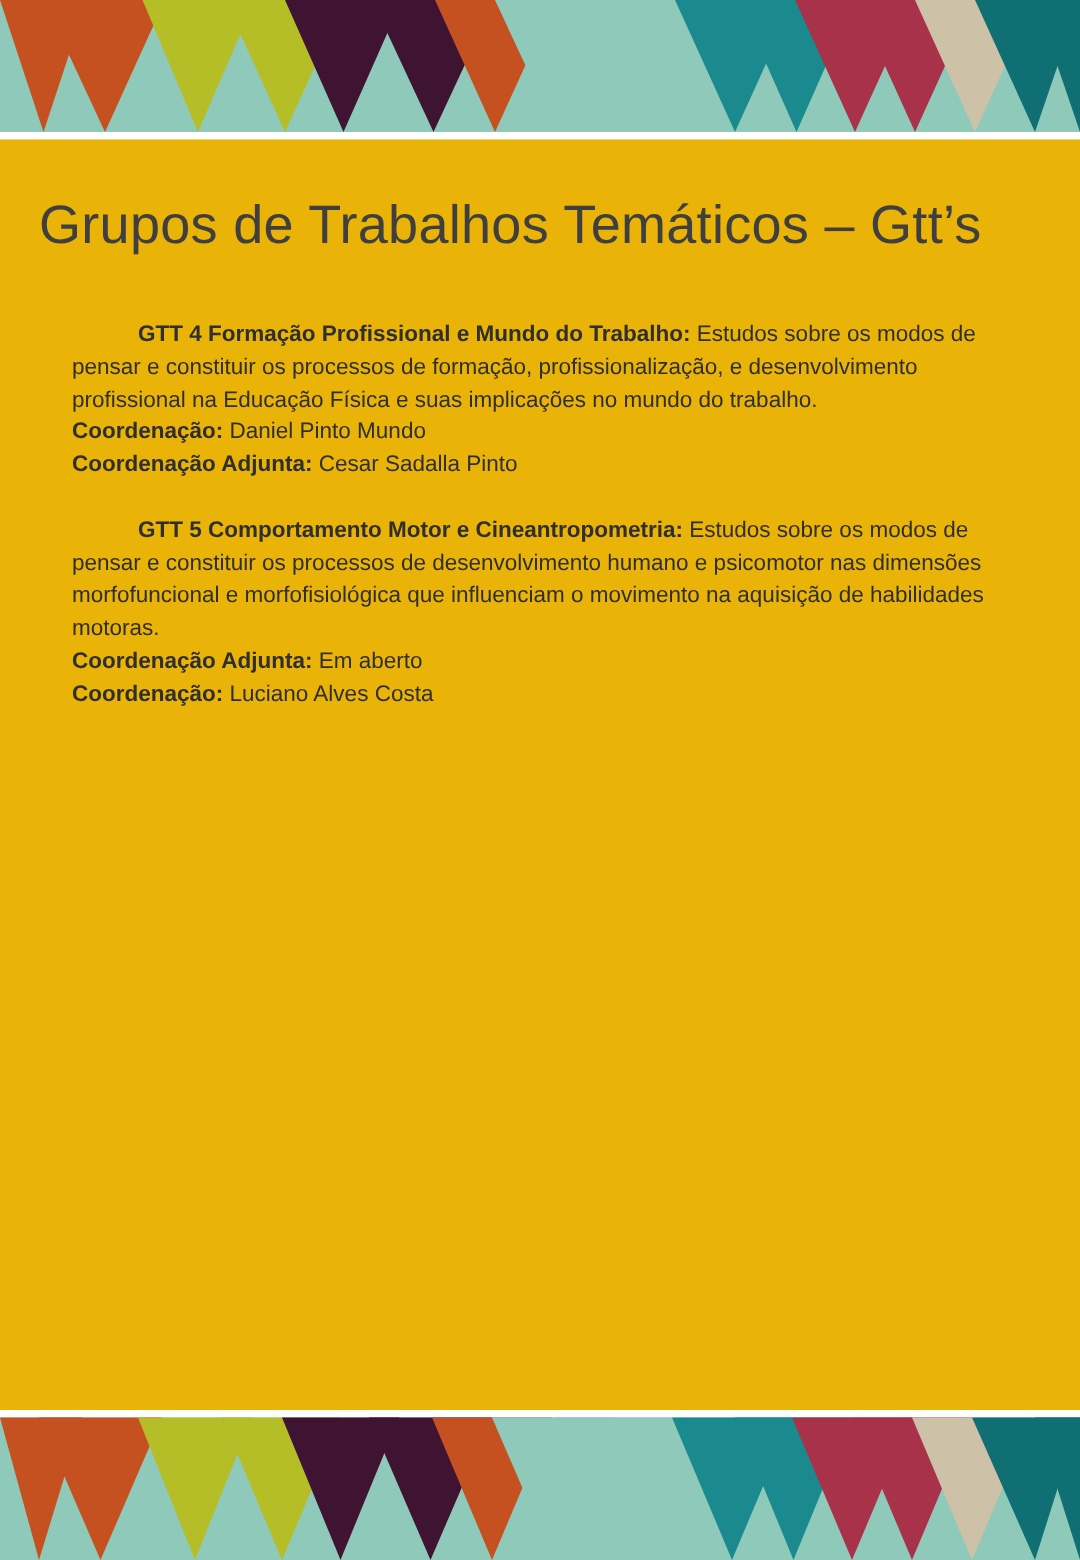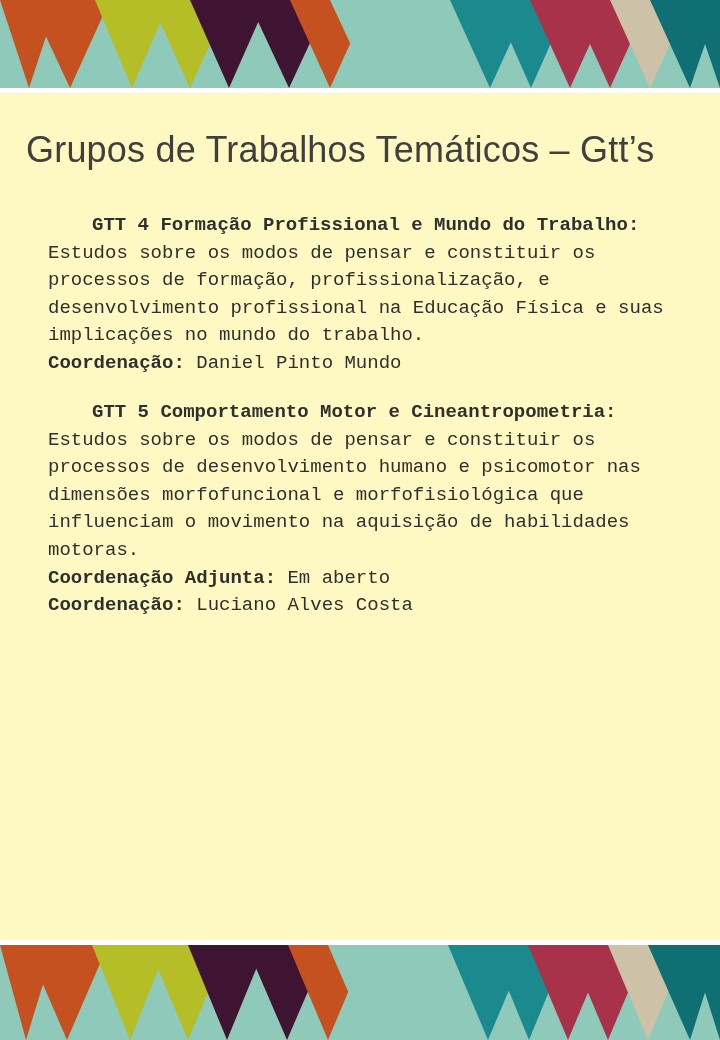--- a/index.html
+++ b/index.html
@@ -12,21 +12,21 @@
     background: #ffffff;
     font-family: "Liberation Sans", sans-serif;
     overflow: hidden;
     position: relative;
   }
 
   .slide {
     position: relative;
     width: 720px;
     height: 1040px;
-    background: #fef9c3;
+    background: #eab308;
   }
 
   
   .band {
     position: absolute;
     left: 0;
     width: 720px;
     overflow: hidden;
   }
   .band-top {
@@ -54,24 +54,23 @@
     letter-spacing: 0.2px;
     line-height: 1.2;
   }
 
   
   .content {
     position: absolute;
     left: 48px;
     top: 212px;
     width: 632px;
-    font-size: 19px;
+    font-size: 15px;
     line-height: 1.45;
     color: #2f2f2f;
-    font-family: Liberation Mono, monospace;
   }
 
   .para {
     margin: 0 0 0 0;
     text-align: left;
   }
   .para .indent {
     display: inline-block;
     width: 44px;
   }
@@ -124,20 +123,23 @@
 
   <div class="content">
 
     <div>
       <p class="para">
         <span class="indent"></span><b>GTT 4 Formação Profissional e Mundo do Trabalho:</b><span> Estudos sobre os modos de pensar e constituir os processos de formação, profissionalização, e desenvolvimento profissional na Educação Física e suas implicações no mundo do trabalho.</span>
       </p>
       <p class="coord-line">
         <span class="lbl">Coordenação:</span><span>  Daniel Pinto Mundo</span>
       </p>
+      <p class="coord-line">
+        <span class="lbl">Coordenação Adjunta:</span><span>  Cesar Sadalla Pinto</span>
+      </p>
     </div>
 
     <div class="block-gap"></div>
 
     <div>
       <p class="para">
         <span class="indent"></span><b>GTT 5 Comportamento Motor e Cineantropometria:</b><span> Estudos sobre os modos de pensar e constituir os processos de desenvolvimento humano e psicomotor nas dimensões morfofuncional e morfofisiológica que influenciam o movimento na aquisição de habilidades motoras.</span>
       </p>
       <p class="coord-line">
         <span class="lbl">Coordenação Adjunta:</span><span>  Em aberto</span>

